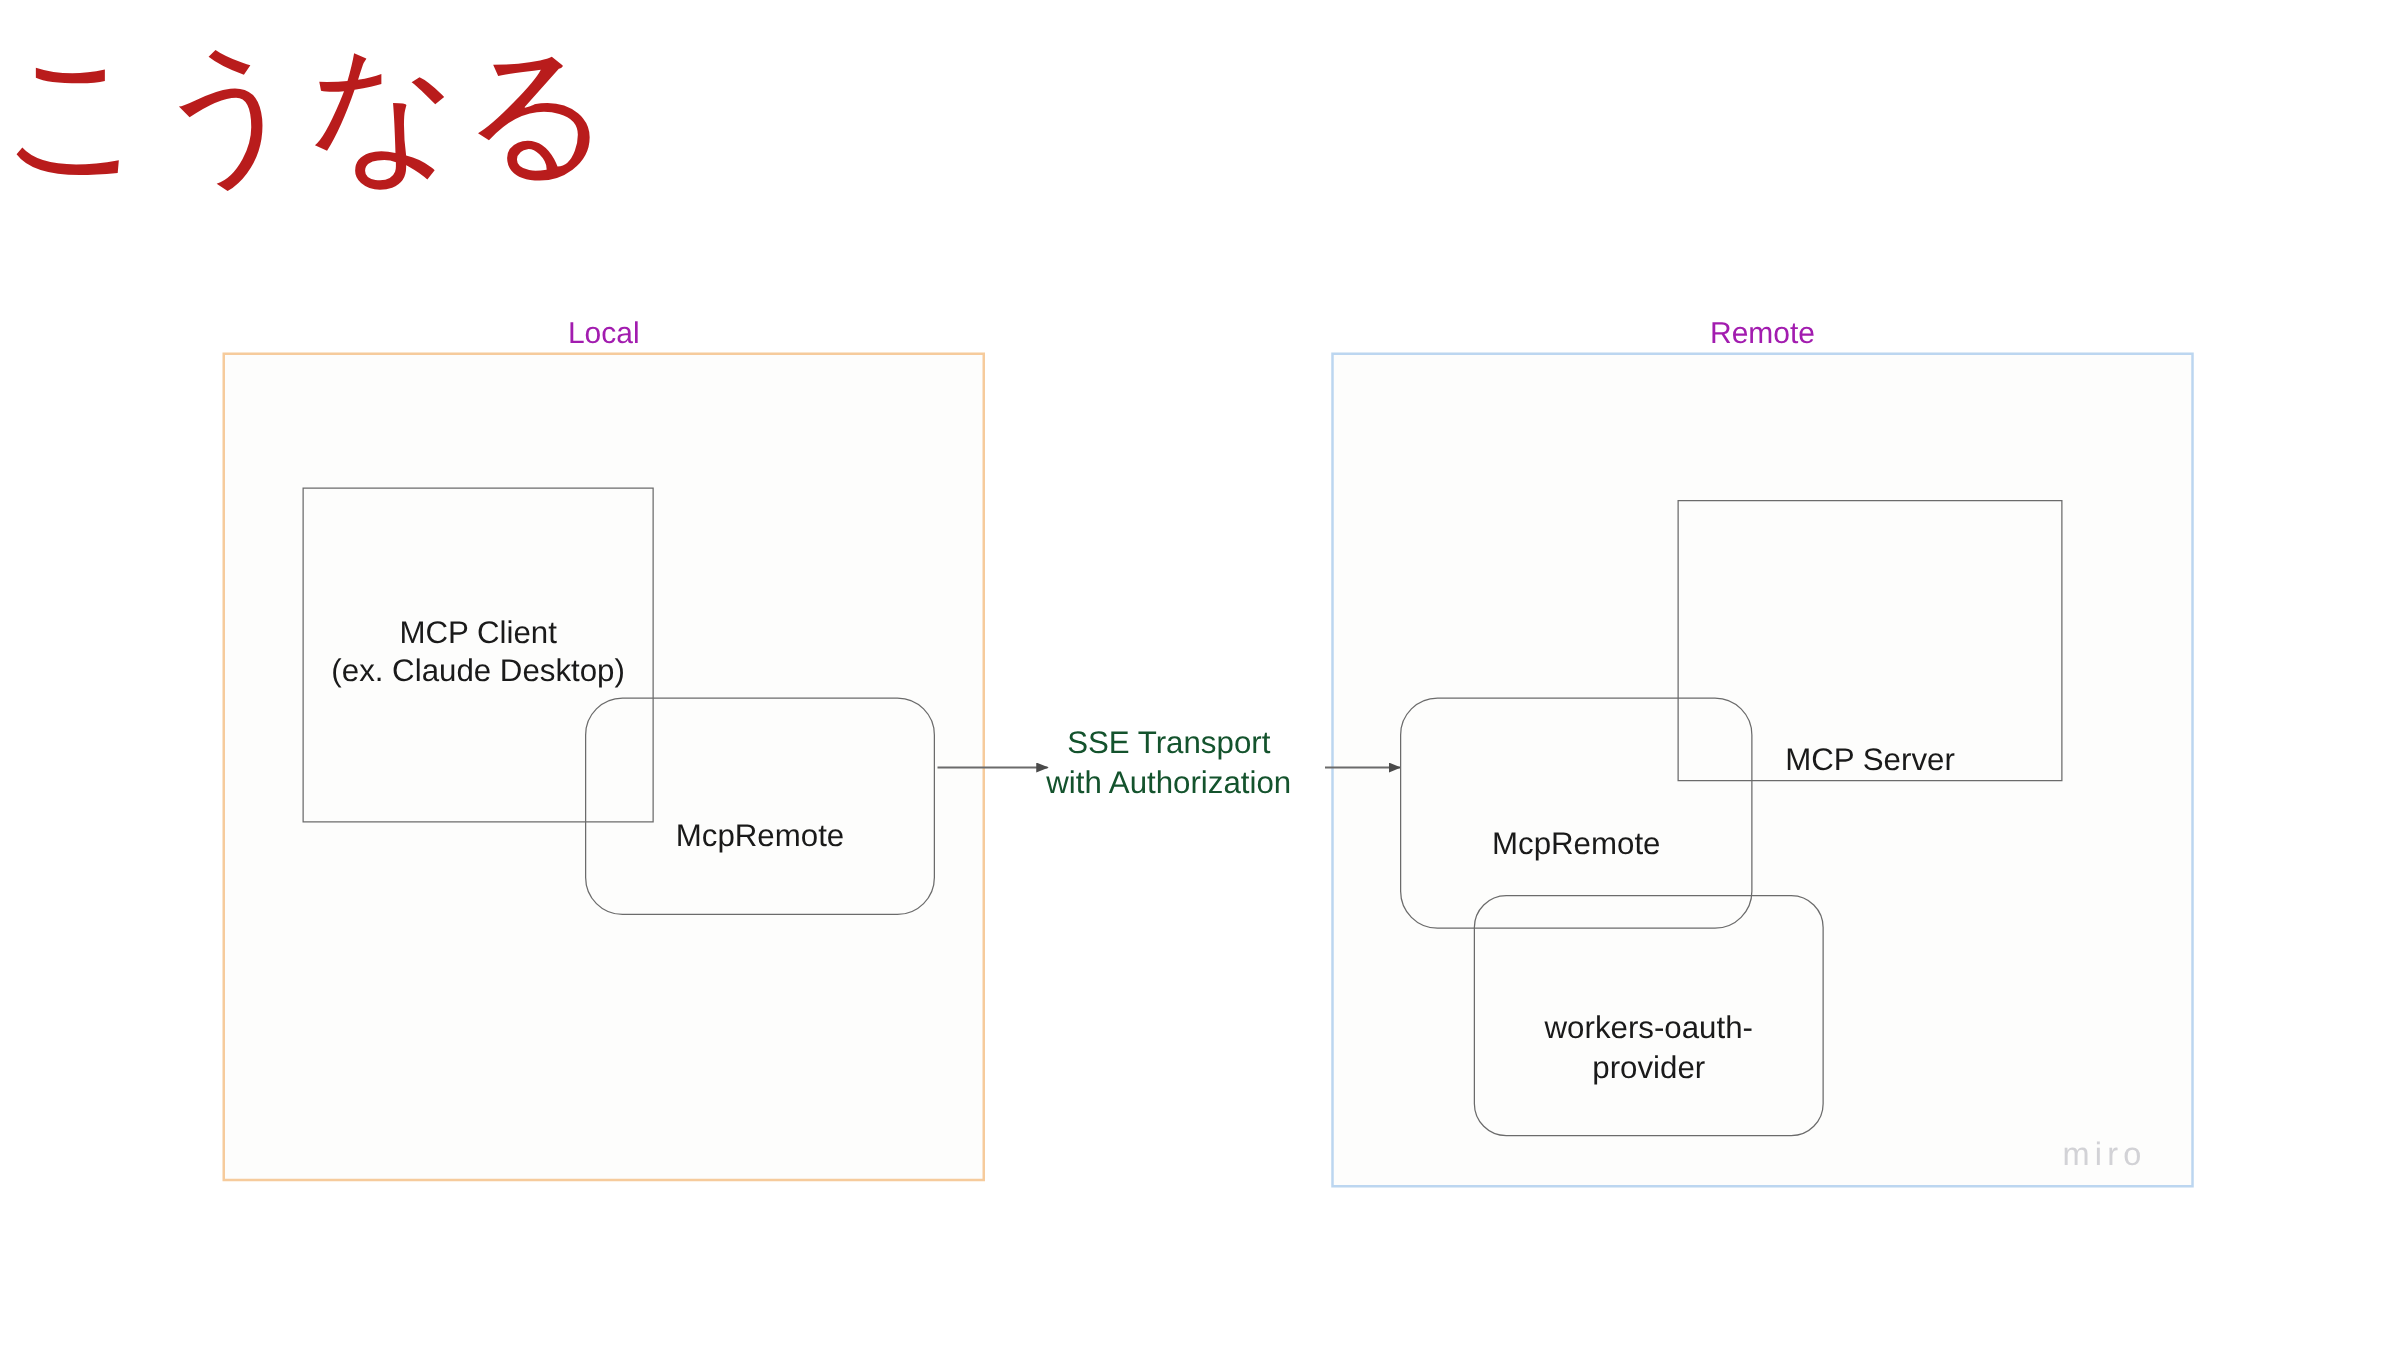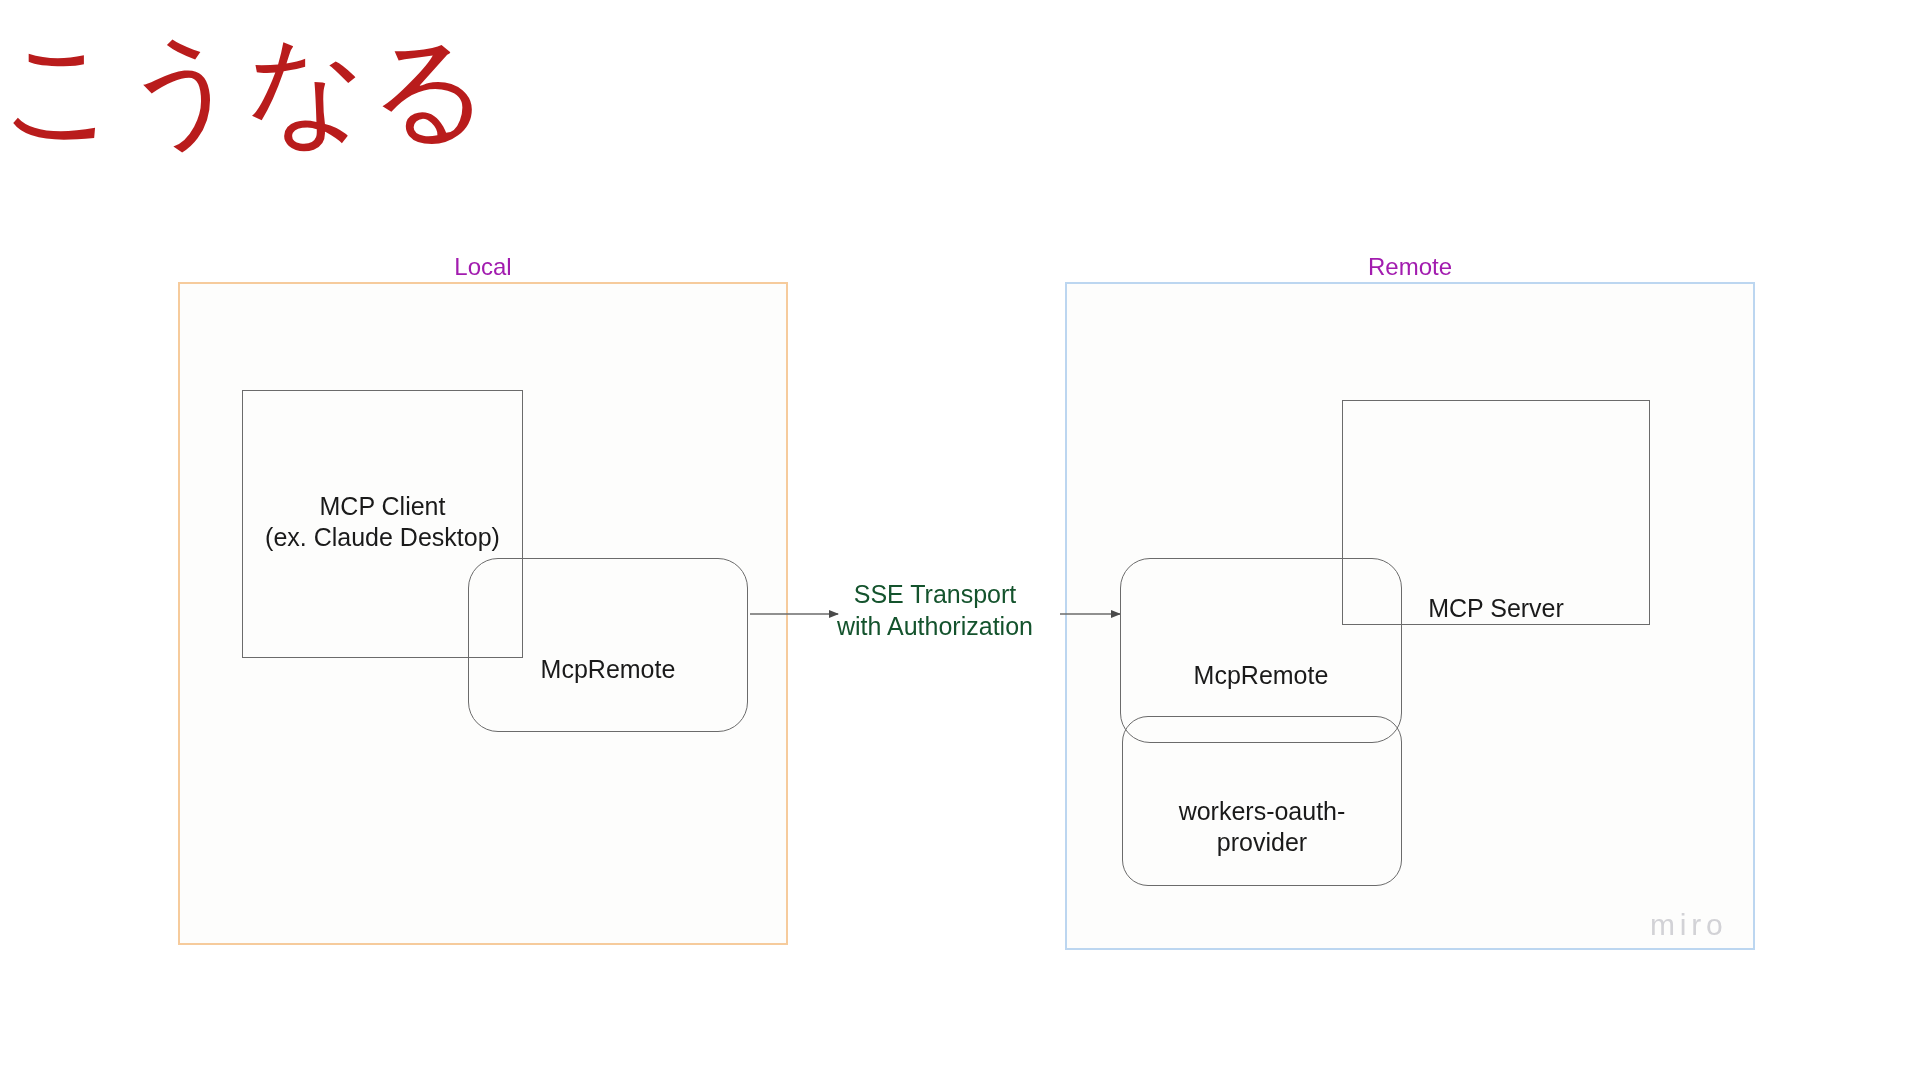--- a/index.html
+++ b/index.html
@@ -79,21 +79,21 @@
 
   
   .node.mcp-client { left: 242px; top: 390px; width: 281px; height: 268px; }
   .node.mcp-server { left: 1342px; top: 400px; width: 308px; height: 225px; align-items: flex-end; }
 
   
   .node.rounded { border-radius: 30px; background: transparent; }
   .node.mcp-remote { left: 468px; top: 558px; width: 280px; height: 174px; }
   .node.mcp-agent  { left: 1120px; top: 558px; width: 282px; height: 185px; }
   .node.oauth-provider {
-    left: 1122px; top: 716px; width: 280px; height: 170px;
+    left: 1179px; top: 716px; width: 280px; height: 193px;
     border-radius: 26px;
   }
 
   
   .node.mcp-client     { z-index: 3; }
   .node.mcp-remote     { z-index: 4; }
   .node.mcp-server     { z-index: 3; }
   .node.mcp-agent      { z-index: 4; }
   .node.oauth-provider { z-index: 5; }
 
@@ -123,21 +123,21 @@
     width: 1920px; height: 1080px;
     pointer-events: none;
     z-index: 2;
   }
 
   
   .miro-watermark {
     position: absolute;
     left: 1650px;
     top: 908px;
-    font-size: 30px;
+    font-size: 26px;
     letter-spacing: 0.16em;
     color: #d2d2d6;
     z-index: 7;
   }
 </style>
 </head>
 <body>
 
 <div class="slide-title">こうなる</div>
 

